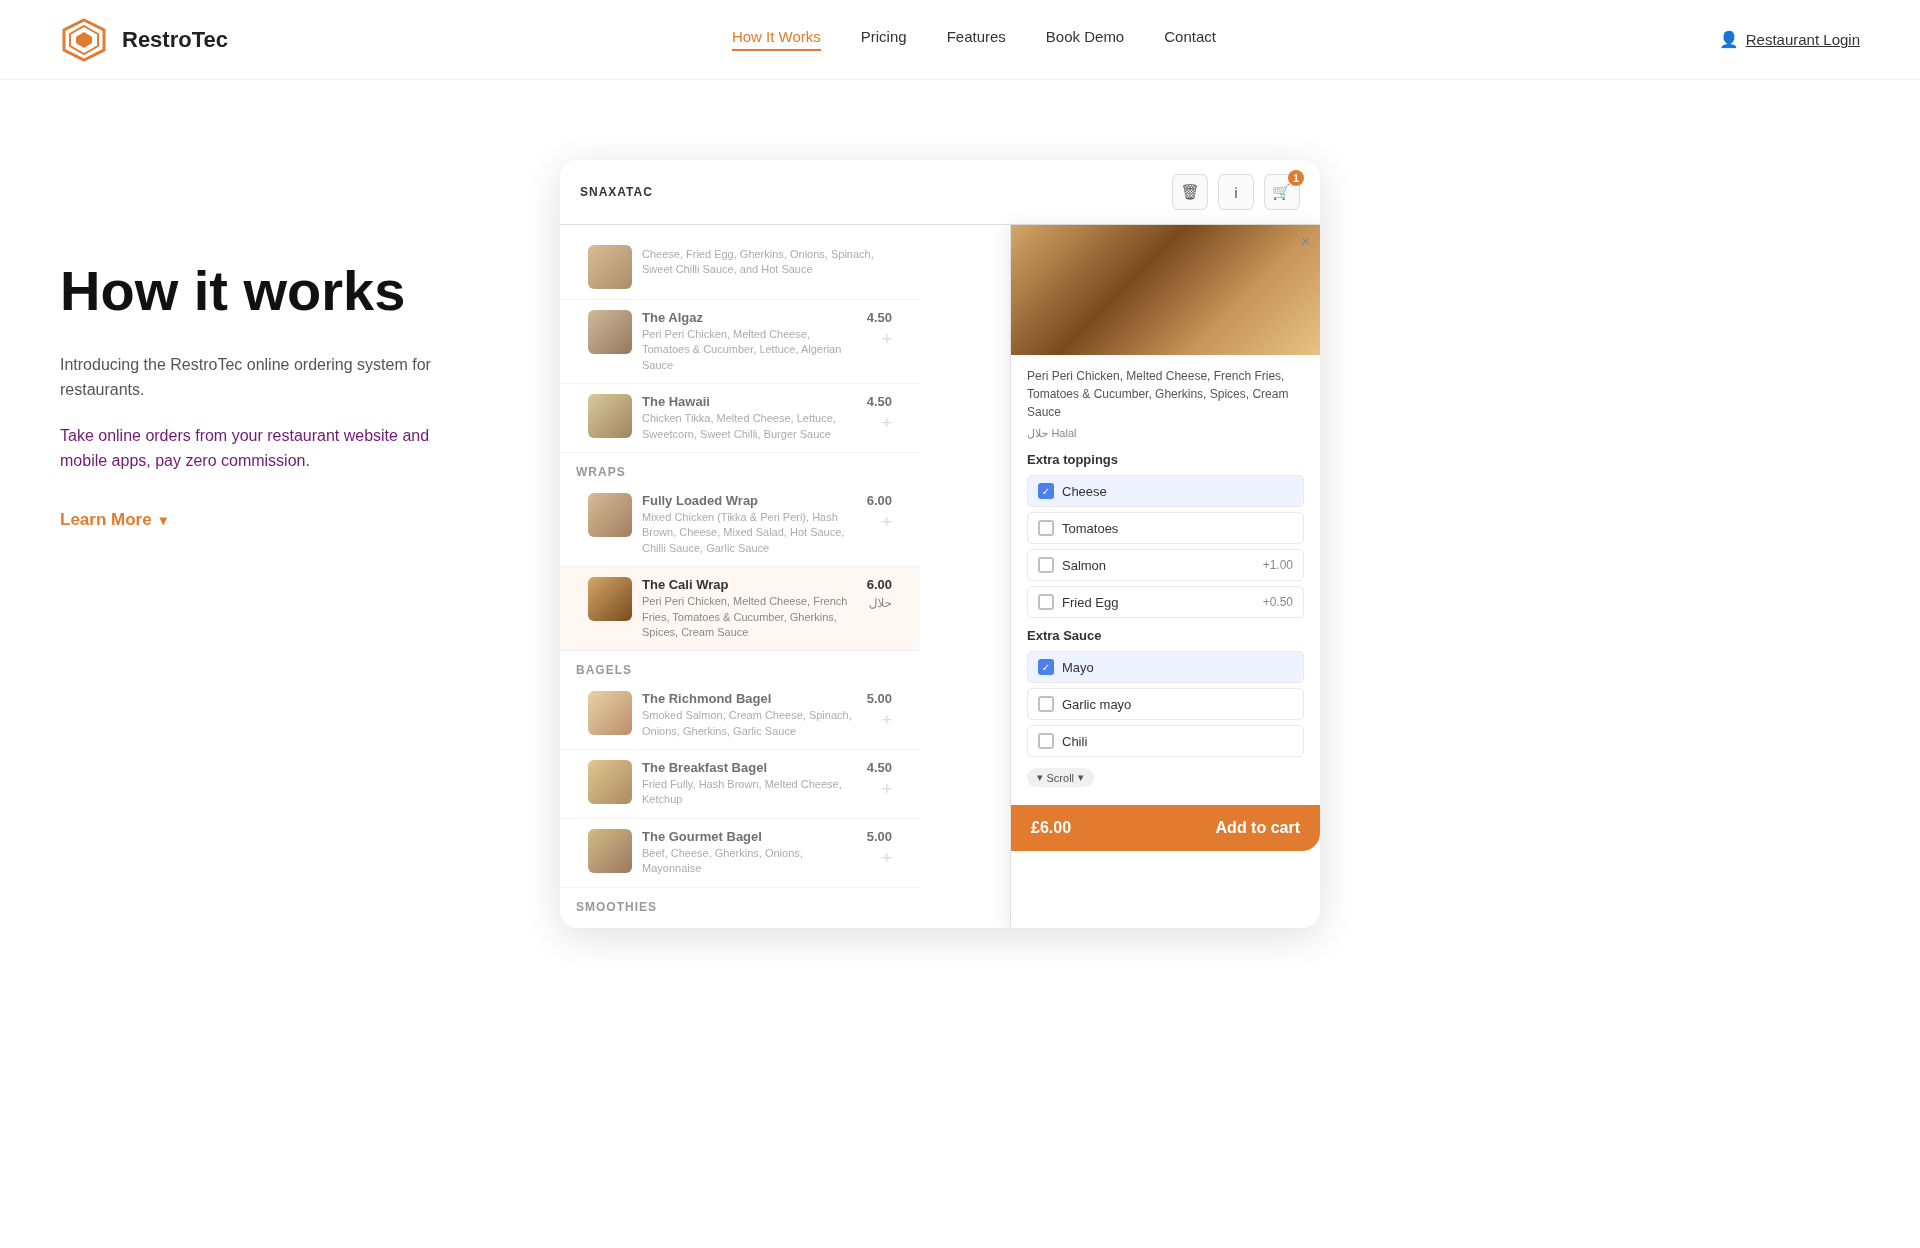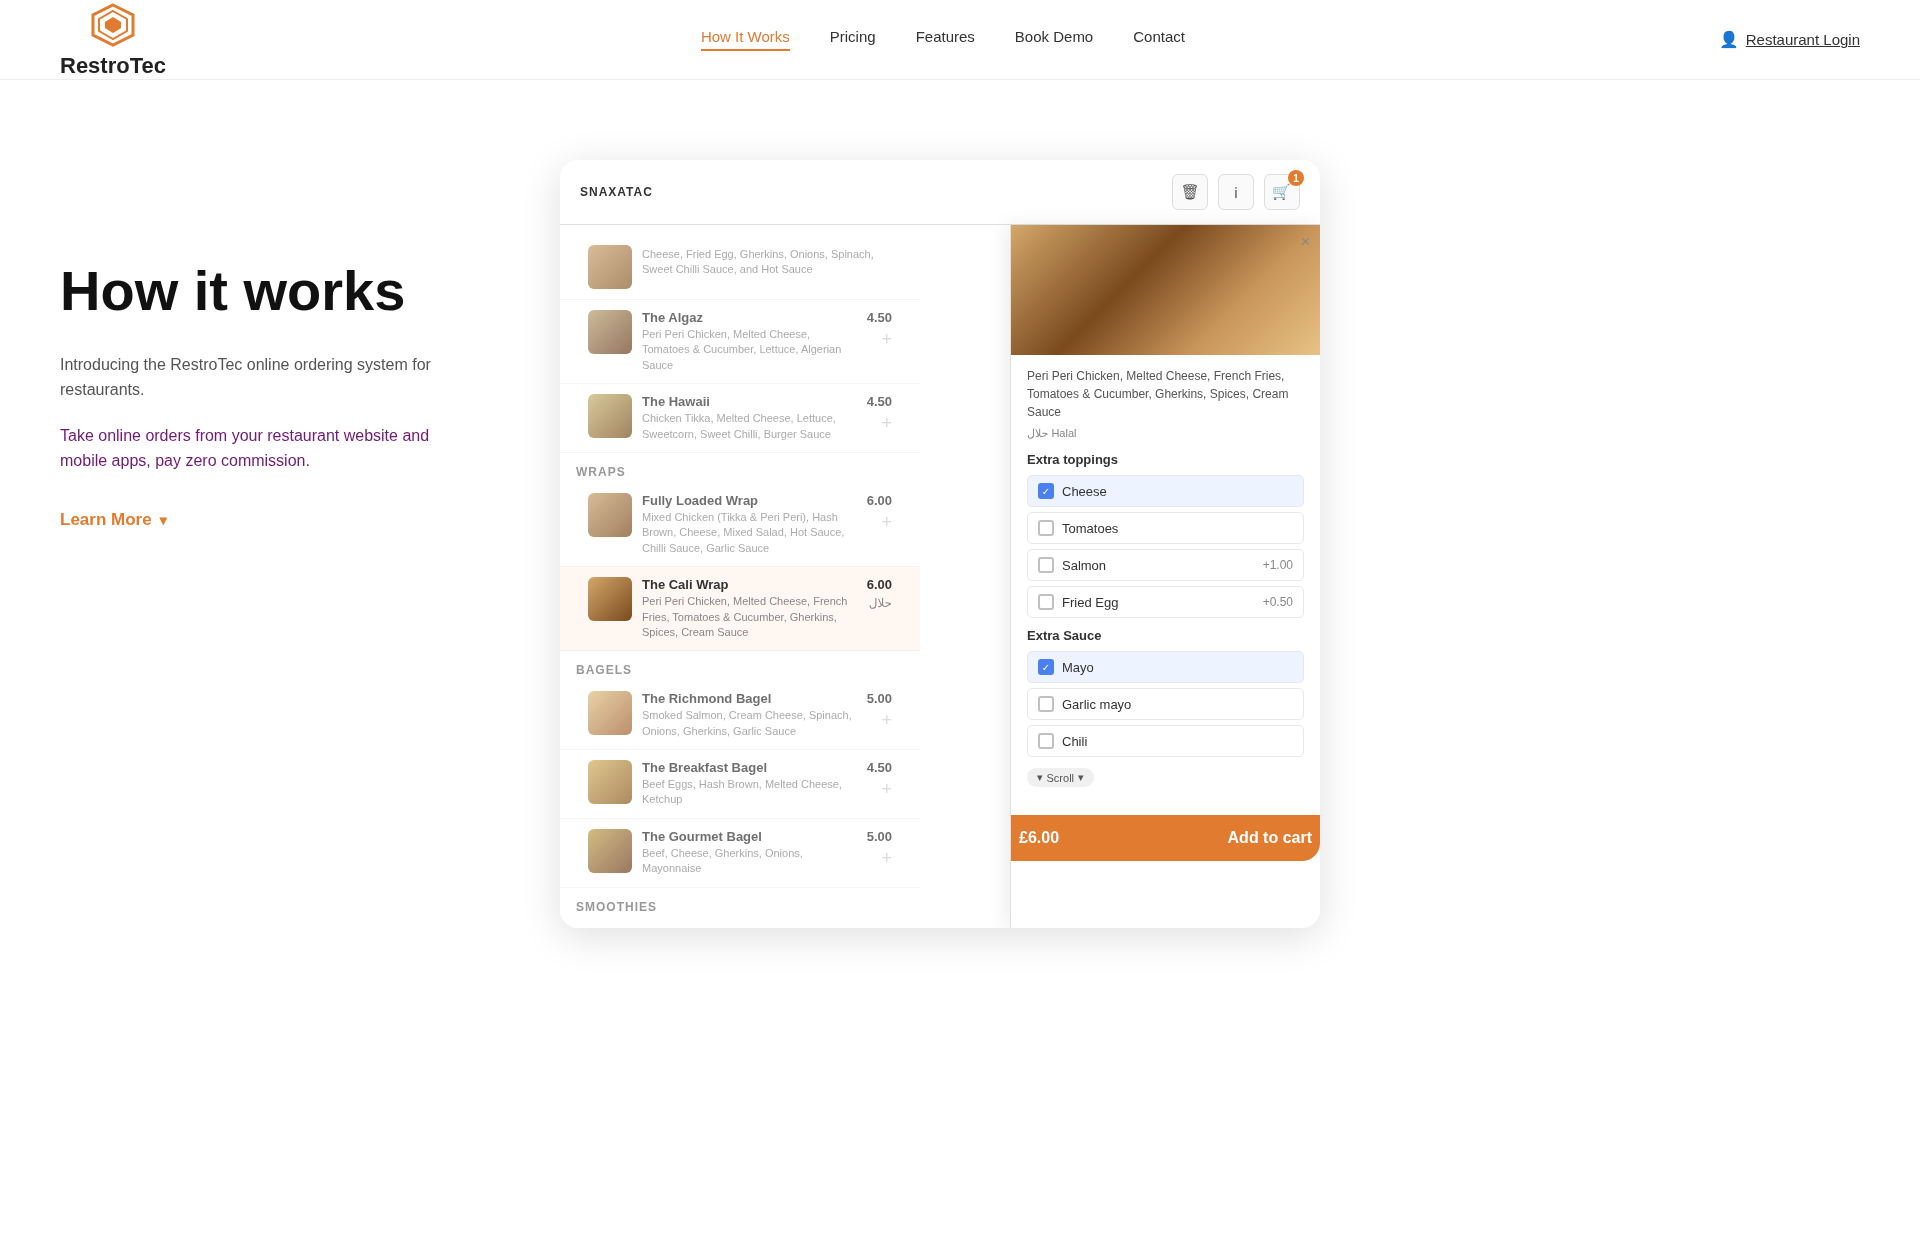--- a/index.html
+++ b/index.html
@@ -3,21 +3,21 @@
   <meta charset="utf-8">
   <style>
     * { margin: 0; padding: 0; box-sizing: border-box; }
     body { font-family: -apple-system, BlinkMacSystemFont, 'Segoe UI', sans-serif; background: #fff; color: #222; }
 
     
     nav {
       display: flex; align-items: center; justify-content: space-between;
       padding: 0 60px; height: 80px; border-bottom: 1px solid #eee;
     }
-    .nav-logo { display: flex; align-items: center; gap: 4px; flex-direction: column; }
+    .nav-logo { display: flex; align-items: center; gap: 14px; }
     .logo-icon { width: 48px; height: 48px; }
     .logo-text { font-size: 22px; font-weight: 700; color: #222; }
     .nav-links { display: flex; gap: 40px; }
     .nav-link {
       text-decoration: none; color: #333; font-size: 15px;
       padding-bottom: 4px; border-bottom: 2px solid transparent;
       cursor: pointer;
     }
     .nav-link.active { color: #e07b30; border-bottom-color: #e07b30; }
     .nav-right { display: flex; align-items: center; gap: 6px; }
@@ -135,21 +135,21 @@
 
     .scroll-btn {
       display: inline-flex; align-items: center; gap: 4px;
       background: #f0f0f0; border-radius: 12px; padding: 3px 10px;
       font-size: 11px; color: #555; cursor: pointer; margin: 6px 0;
     }
 
     
     .add-to-cart-bar {
       display: flex; align-items: center; justify-content: space-between;
-      background: #e07b30; padding: 14px 8px; margin-top: 10px;
+      background: #e07b30; padding: 14px 20px; margin-top: 0;
       border-radius: 0 0 18px 0; cursor: pointer;
     }
     .add-price { color: #fff; font-size: 16px; font-weight: 700; }
     .add-label { color: #fff; font-size: 16px; font-weight: 700; }
 
     .halal-symbol { font-size: 12px; color: #888; }
   </style>
 </head>
 <body>
 
@@ -290,21 +290,21 @@
               <span class="menu-item-add">+</span>
             </div>
           </div>
 
           <div class="menu-item">
             <div class="menu-item-img">
                 <div class="menu-item-img-inner" style="background:linear-gradient(135deg,#d4b060,#8b5a20);"></div>
               </div>
             <div class="menu-item-info">
               <div class="menu-item-name">The Breakfast Bagel</div>
-              <div class="menu-item-desc">Beef Eggs, Hash Brown, Melted Cheese, Ketchup</div>
+              <div class="menu-item-desc">Fried Fully, Hash Brown, Melted Cheese, Ketchup</div>
             </div>
             <div class="menu-item-right">
               <span class="menu-item-price">4.50</span>
               <span class="menu-item-add">+</span>
             </div>
           </div>
 
           <div class="menu-item">
             <div class="menu-item-img">
                 <div class="menu-item-img-inner" style="background:linear-gradient(135deg,#c0a050,#704020);"></div>

